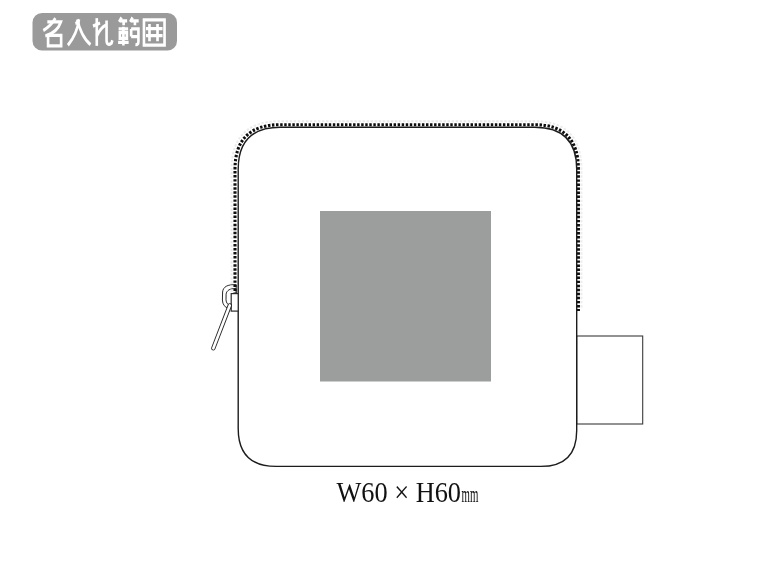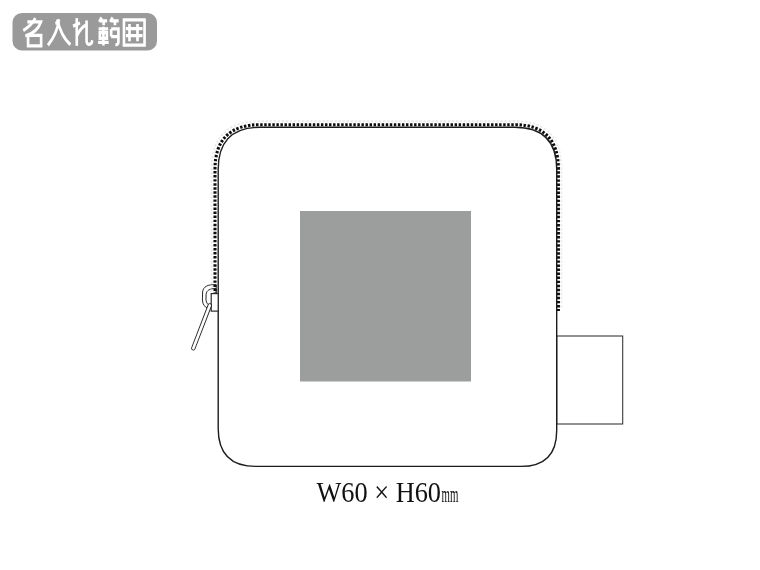--- a/index.html
+++ b/index.html
@@ -1,16 +1,16 @@
 <!DOCTYPE html>
 <html><head>
 <meta charset="utf-8">
 <style>
   html,body{margin:0;padding:0;background:#ffffff;width:760px;height:570px;overflow:hidden;}
-  .wrap{position:relative;width:684px;height:570px;font-family:"Liberation Sans",sans-serif;}
+  .wrap{position:relative;width:684px;height:570px;font-family:"Liberation Sans",sans-serif;padding-left:20px;}
 </style>
 </head>
 <body>
 <div class="wrap">
 <svg width="760" height="570" viewBox="0 0 760 570" xmlns="http://www.w3.org/2000/svg">
 
   <rect x="0" y="0" width="760" height="570" fill="#ffffff"></rect>
 
   <g>
     <rect x="12.5" y="13" width="144.5" height="37.5" rx="9.5" fill="#9a9a9a"></rect>

